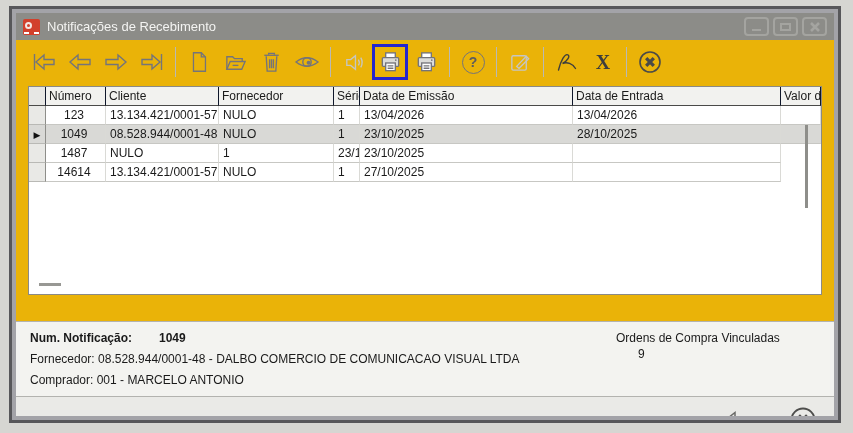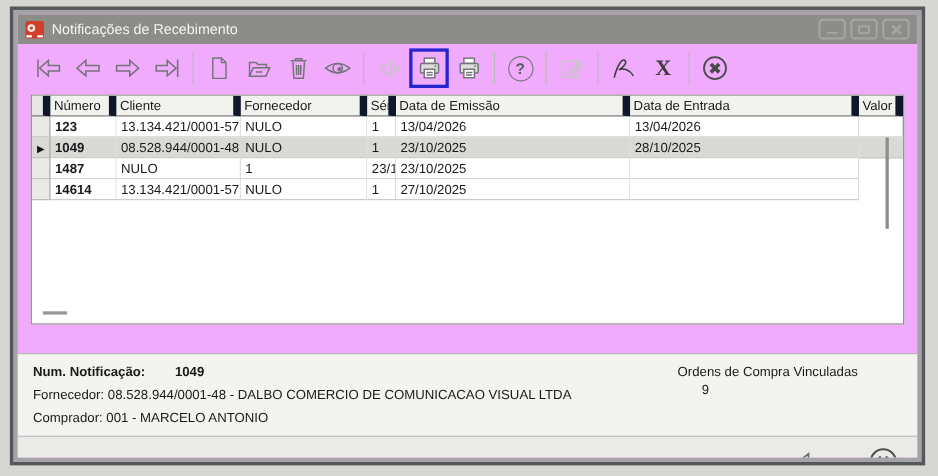--- a/index.html
+++ b/index.html
@@ -7,21 +7,21 @@
     width:853px;height:433px;position:relative;overflow:hidden;
     background:#d6d6d2;
     font-family:"Liberation Sans","DejaVu Sans",sans-serif;
     font-size:12px;color:#1a1a1a;
     -webkit-font-smoothing:antialiased;
   }
   .window{
     position:absolute;left:9px;top:6px;width:832px;height:417px;
     box-sizing:border-box;border:3px solid #57575a;background:#a3a3a8;padding:4px;
   }
-  .win-inner{width:100%;height:100%;background:#f0abfc;display:flex;flex-direction:column;overflow:hidden;}
+  .win-inner{width:100%;height:100%;background:#eab308;display:flex;flex-direction:column;overflow:hidden;}
 
   
   .titlebar{height:27px;flex:0 0 27px;background:#8c8c88;display:flex;align-items:center;padding:0 7px;}
   .app-icon{width:17px;height:16px;background:#d2402c;border-radius:2px;position:relative;flex:0 0 17px;}
   .app-icon .lens{position:absolute;left:2px;top:3px;width:7px;height:7px;border:2px solid #f4e8e4;border-radius:50%;box-sizing:border-box;}
   .app-icon .d1,.app-icon .d2{position:absolute;bottom:1px;width:5px;height:2px;background:#ffffff;}
   .app-icon .d1{left:1px;} .app-icon .d2{right:1px;}
   .title-text{color:#f4f4f2;font-size:13px;margin-left:7px;white-space:nowrap;}
   .win-controls{margin-left:auto;display:flex;}
   .winbtn{width:25px;height:19px;box-sizing:border-box;border:2px solid #a4a4a0;border-radius:4px;
@@ -39,29 +39,29 @@
   .tb.disabled{color:#c6c6c3;}
   .sep{width:1px;height:30px;background:#b9b9b5;margin:0 5px;flex:0 0 1px;}
   .help-circle{width:23px;height:23px;border:1.7px solid #74747a;border-radius:50%;
     display:flex;align-items:center;justify-content:center;font-size:14px;font-weight:bold;color:#5c5c60;box-sizing:border-box;}
   .excel-x{font-family:"Liberation Serif","DejaVu Serif",serif;font-weight:bold;font-size:20px;color:#3e3e3c;line-height:1;}
 
   
   .grid{margin:0 12px;height:209px;flex:0 0 209px;background:#ffffff;border:1px solid #8a8a86;
     position:relative;overflow:hidden;box-sizing:border-box;}
   .grow{display:grid;grid-template-columns:17px 60px 113px 115px 26px 213px 208px 1fr;}
-  .hc{height:19px;box-sizing:border-box;background:#f2f2ef;border-right:7px solid #0f172a;border-bottom:1px solid #4a4a48;
+  .hc{height:19px;box-sizing:border-box;background:#f2f2ef;border-right:1px solid #0f172a;border-bottom:1px solid #4a4a48;
     padding:2px 3px 0;white-space:nowrap;overflow:hidden;}
   .hc.selh{background:#e7e7e4;}
   .dc{height:19px;box-sizing:border-box;border-right:1px solid #dadad6;border-bottom:1px solid #c7c7c3;
     padding:2px 4px 0;white-space:nowrap;overflow:hidden;background:#ffffff;}
   .selcell{background:#e9e9e6;border-right:1px solid #8e8e8a;border-bottom:1px solid #b9b9b5;
     display:flex;align-items:center;justify-content:center;font-size:9px;color:#111;}
   .grow.selected .dc{background:#d9d9d6;}
-  .num{text-align:left;padding-right:7px;font-weight:bold;}
+  .num{text-align:center;padding-right:7px;}
   .hthumb{position:absolute;left:10px;bottom:8px;width:22px;height:3px;background:#989894;}
   .vthumb{position:absolute;right:13px;top:38px;width:3px;height:83px;background:#8e8e8a;}
 
   
   .details{flex:1;background:#f3f3f0;border-top:1px solid #b3b3af;position:relative;padding:9px 14px;box-sizing:border-box;margin-top:26px;}
   .dline1{font-weight:bold;}
   .dline1 .val{margin-left:27px;}
   .dline2,.dline3{margin-top:7px;}
   .orders{position:absolute;left:600px;top:9px;}
   .orders .oval{margin-left:22px;margin-top:2px;}

